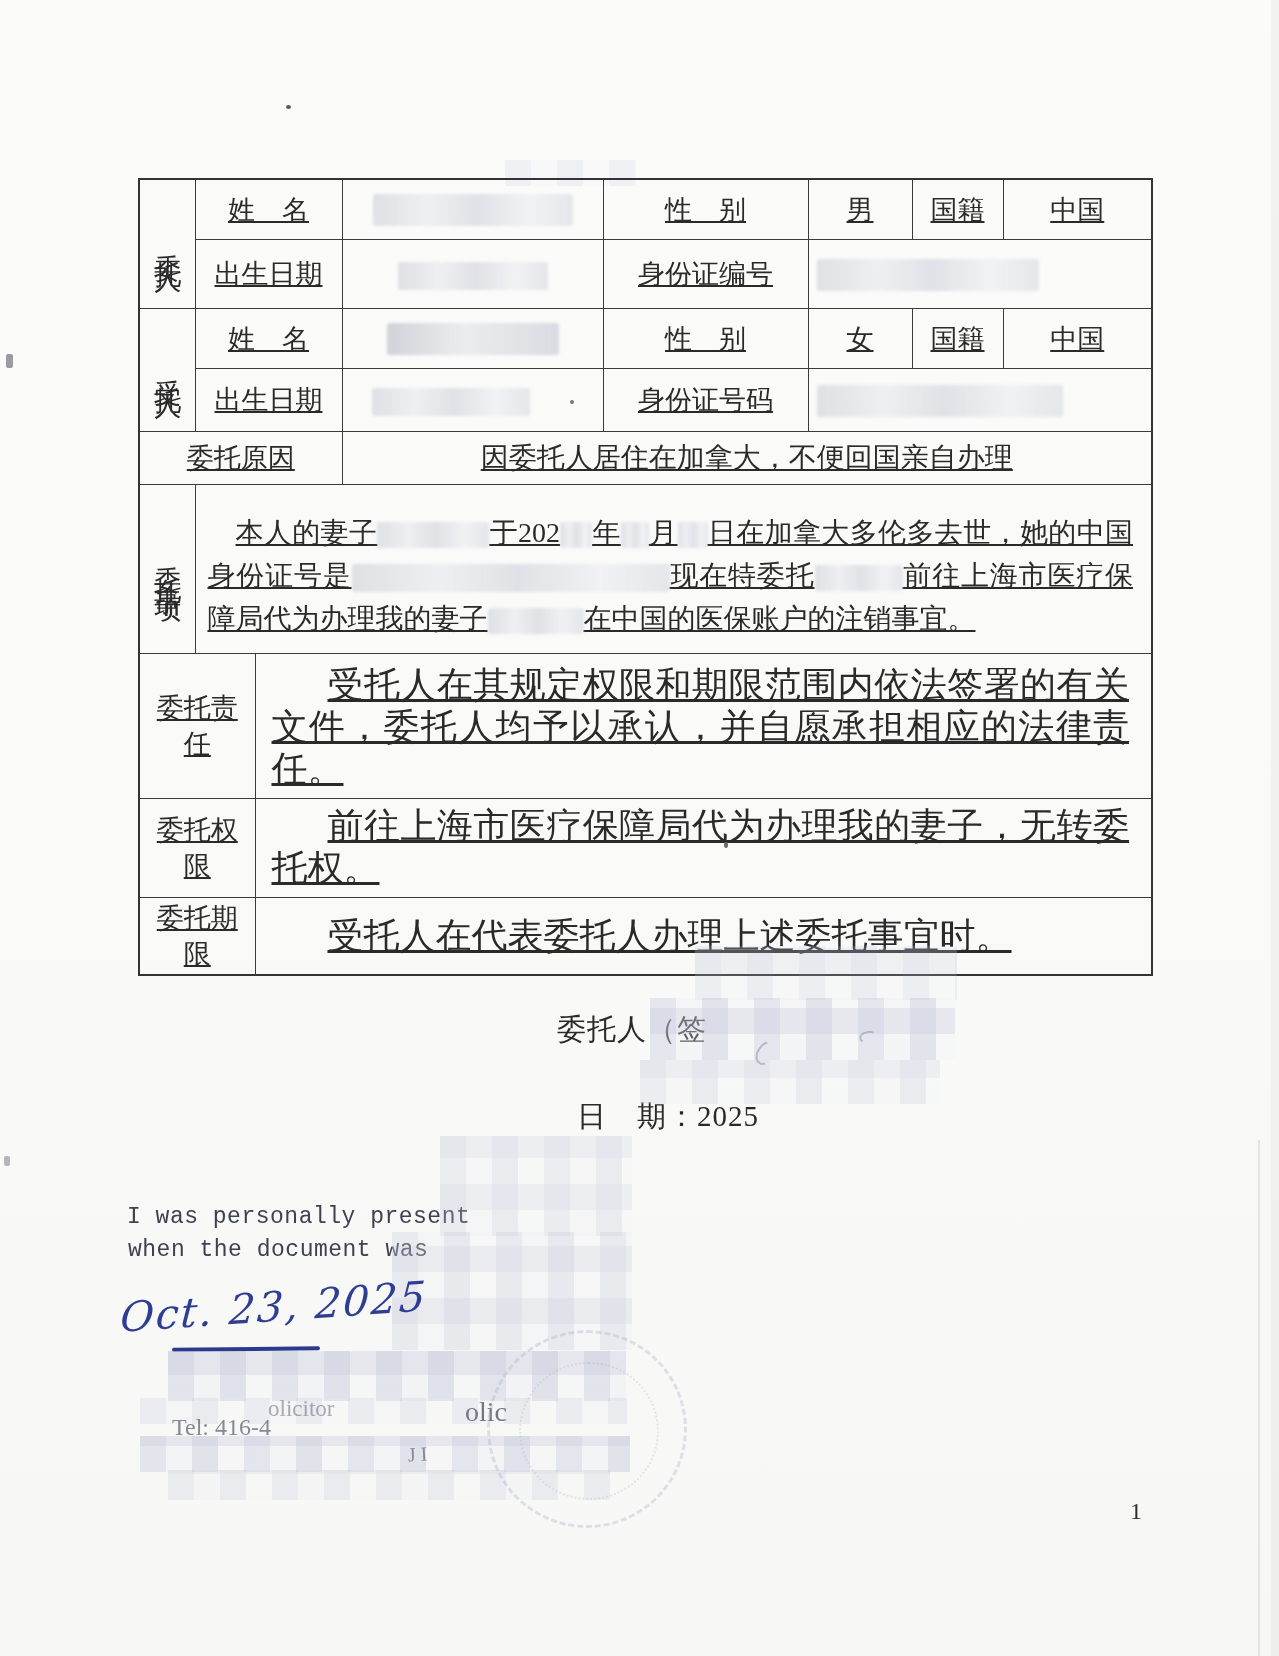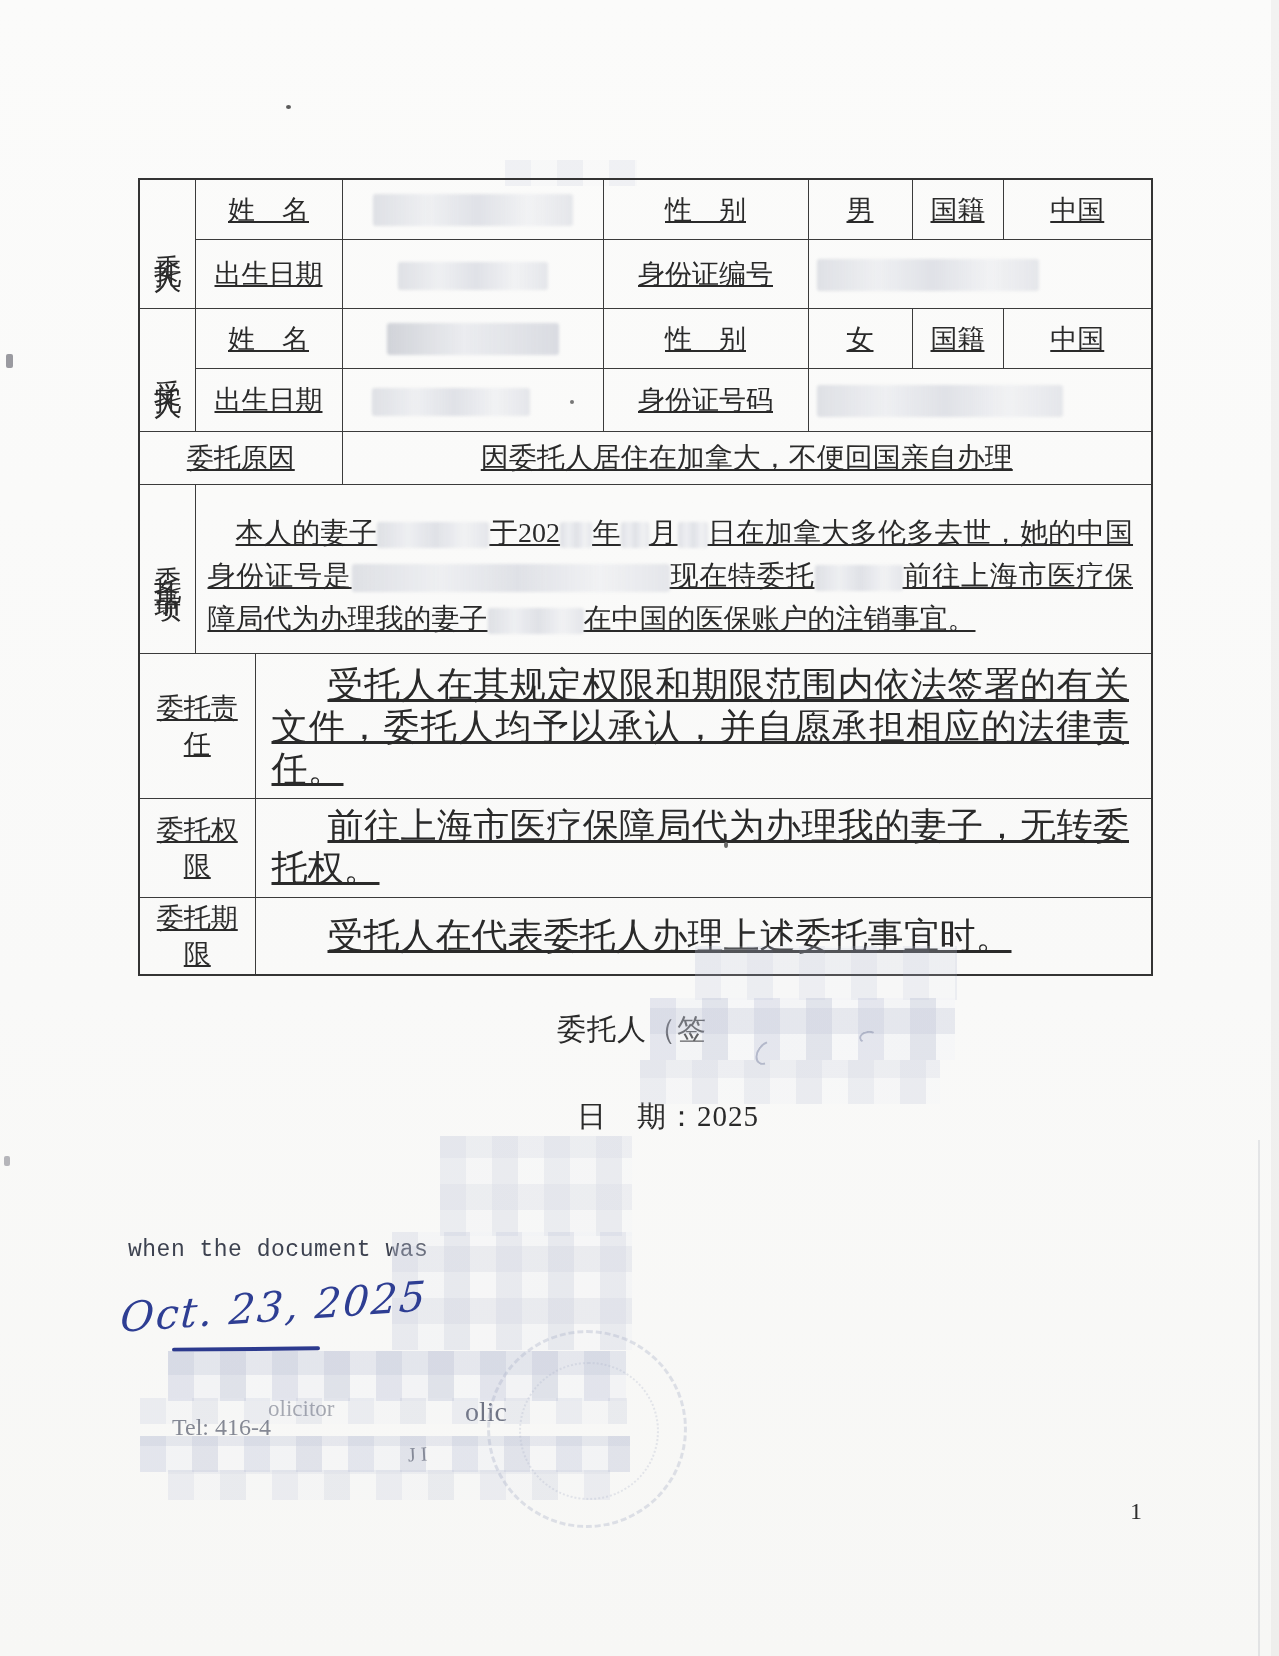--- a/index.html
+++ b/index.html
@@ -154,20 +154,21 @@
   </table>
 
   <div class="sigtext" style="left:557px;top:1010px;">委托人（签</div>
   <div class="mosaic" style="left:695px;top:946px;width:262px;height:54px;opacity:.45"></div>
   <div class="mosaic" style="left:650px;top:998px;width:305px;height:62px;opacity:.8"></div>
   <div class="sigtext" style="left:577px;top:1068px;margin-top:29px;">日　期：2025</div>
   <div class="mosaic" style="left:640px;top:1060px;width:300px;height:44px;opacity:.5"></div>
   <div class="penstroke" style="left:757px;top:1040px;width:14px;height:22px;"></div>
   <div class="penstroke" style="left:862px;top:1028px;width:8px;height:14px;transform:rotate(80deg);"></div>
 
+  <div class="typed" style="left:127px;top:1204px;">I was personally present</div>
   <div class="typed" style="left:128px;top:1237px;">when the document was</div>
 
   <div class="mosaic" style="left:440px;top:1136px;width:192px;height:100px;opacity:.5"></div>
   <div class="mosaic" style="left:392px;top:1232px;width:240px;height:118px;opacity:.6"></div>
 
   <div class="handwriting" style="left:120px;top:1283px;color:#2e3e93;">Oct. 23, 2025</div>
 
   <div class="blueline" style="left:172px;top:1347px;width:148px;background:#2c3a8e;"></div>
 
   <div class="mosaic" style="left:168px;top:1351px;width:458px;height:50px;opacity:.85"></div>

